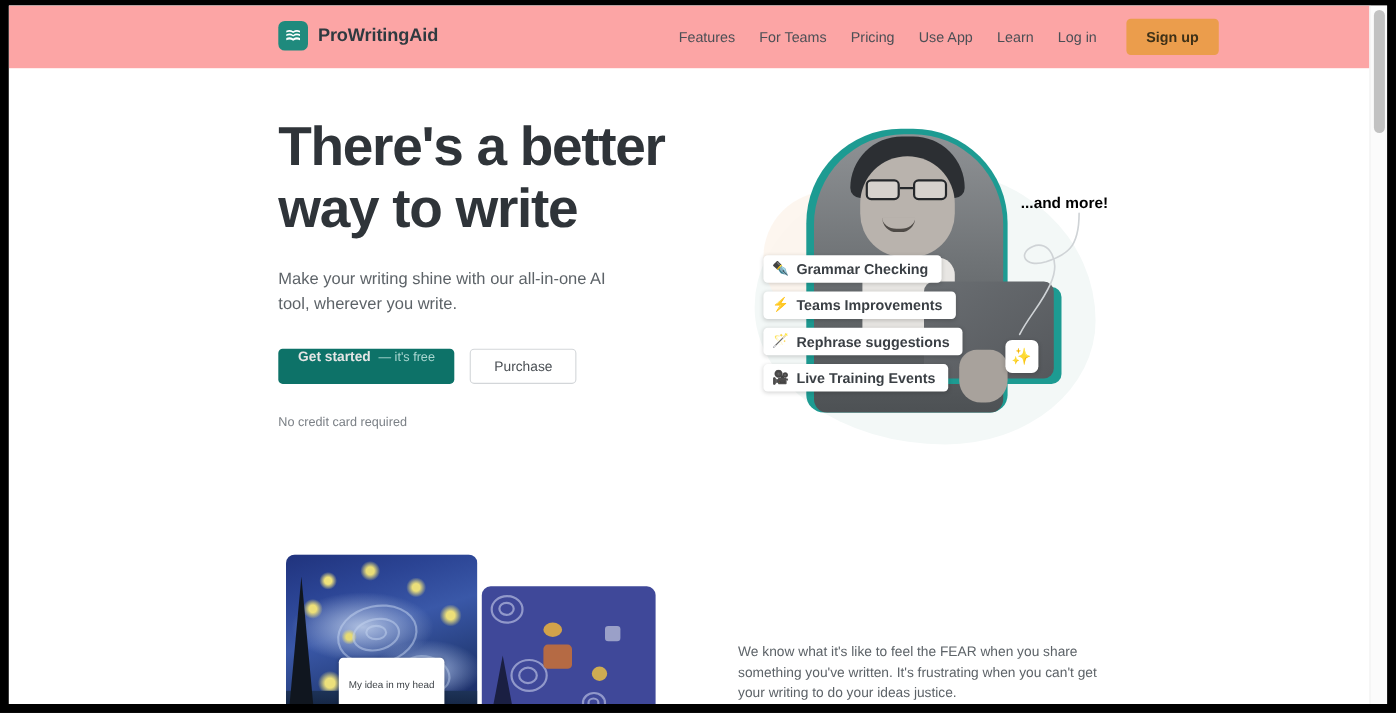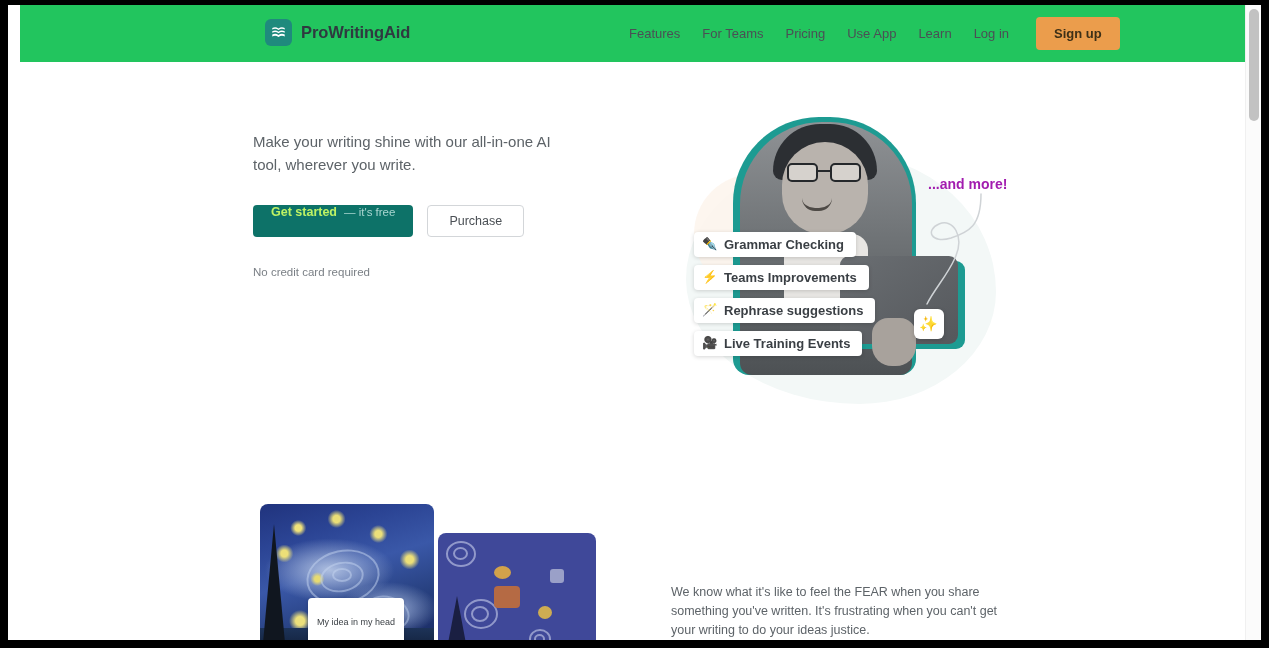--- a/index.html
+++ b/index.html
@@ -49,24 +49,24 @@
     top: 4px;
     width: 10px;
     height: 112px;
     background: #c2c2c2;
     border-radius: 5px;
   }
 
   
   #site-header {
     position: absolute;
-    left: 12px; top: 0;
+    left: 0; top: 0;
     width: 1237px;
     height: 57px;
-    background: #22c55e;
+    background: #fca5a5;
     display: flex;
     align-items: center;
   }
   #brand {
     position: absolute;
     left: 245px;
     top: 14px;
     display: flex;
     align-items: center;
     gap: 9px;
@@ -147,21 +147,21 @@
     border: none;
     border-radius: 4px;
     padding: 0 18px;
     height: 32px;
     display: flex;
     align-items: baseline;
     gap: 7px;
     cursor: pointer;
     font-family: "Liberation Sans", sans-serif;
   }
-  #get-started-label { font-size: 12.5px; font-weight: bold; color: #bef264; white-space: nowrap; }
+  #get-started-label { font-size: 12.5px; font-weight: bold; color: #e5e5e5; white-space: nowrap; }
   #get-started-note  { font-size: 11.5px; color: #a9d6d0; white-space: nowrap; }
   #purchase-button {
     background: #ffffff;
     border: 1px solid #d3d6d9;
     border-radius: 4px;
     height: 32px;
     padding: 0 21px;
     font-size: 12.5px;
     color: #4b5055;
     cursor: pointer;
@@ -295,21 +295,21 @@
   }
   .chip-icon { font-size: 12.5px; line-height: 1; width: 15px; text-align: center; }
   .chip-label { font-size: 13px; font-weight: bold; color: #3a3f44; white-space: nowrap; }
 
   
   #and-more-label {
     position: absolute;
     left: 252px; top: 62px;
     font-size: 14px;
     font-weight: bold;
-    color: #a21caf;
+    color: #000000;
     white-space: nowrap;
     z-index: 6;
     text-align: right;
   }
   #and-more-curve { position: absolute; left: 245px; top: 78px; z-index: 5; }
   #sparkle-badge {
     position: absolute;
     left: 238px; top: 195px;
     width: 30px; height: 30px;
     background: #ffffff;
@@ -437,20 +437,24 @@
         <a class="nav-link">Learn</a>
         <a class="nav-link">Log in</a>
         <button id="signup-button">Sign up</button>
       </nav>
 
     </header>
 
     <section id="hero">
 
       <div id="hero-copy">
+        <h1 id="hero-title">
+          <span>There's a better</span><br>
+          <span>way to write</span>
+        </h1>
         <p id="hero-sub">Make your writing shine with our all-in-one AI tool, wherever you write.</p>
 
         <div id="hero-actions">
           <button id="get-started-button">
             <span id="get-started-label">Get started</span>
             <span id="get-started-note">— it's free</span>
           </button>
           <button id="purchase-button">Purchase</button>
         </div>
 

